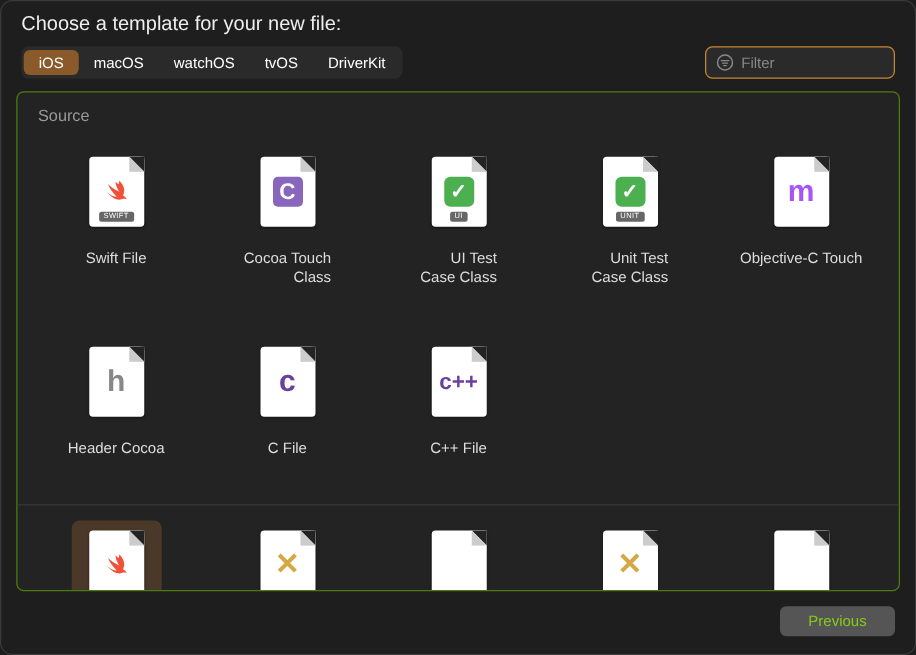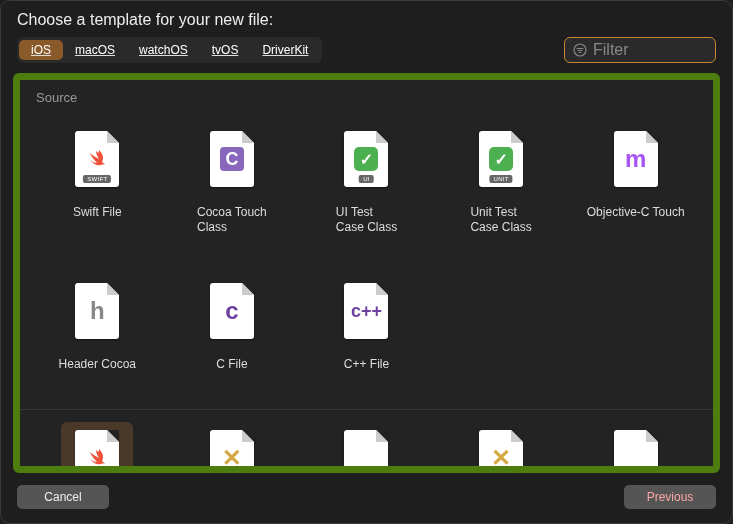--- a/index.html
+++ b/index.html
@@ -28,21 +28,20 @@
   padding: 0 16px 10px 16px;
   gap: 12px;
 }
 .tabs {
   display: flex;
   align-items: center;
   background: #2a2a2a;
   border-radius: 6px;
   padding: 2px;
   height: 26px;
-  text-decoration: underline;
 }
 .tab {
   padding: 3px 12px;
   color: #ffffff;
   font-size: 12px;
   border-radius: 5px;
   cursor: pointer;
   display: flex;
   align-items: center;
 }
@@ -64,27 +63,27 @@
 }
 .filter-icon {
   width: 14px; height: 14px;
   display: flex; align-items: center; justify-content: center;
 }
 .filter-input {
   background: transparent;
   border: none;
   outline: none;
   color: #ccc;
-  font-size: 16px;
+  font-size: 12px;
   width: 100%;
 }
 .filter-input::placeholder { color: #888; }
 .main-frame {
   margin: 0 12px;
-  border: 7px solid #4d7c0f;
+  border: 1px solid #4d7c0f;
   border-radius: 6px;
   height: 400px;
   background: #232323;
   position: relative;
   overflow: hidden;
 }
 .scroll-area {
   height: 100%;
   overflow-y: auto;
   padding-bottom: 10px;
@@ -160,21 +159,21 @@
   left: 50%;
   transform: translateX(-50%);
   background: #666;
   color: #fff;
   font-size: 6px;
   padding: 1px 4px;
   border-radius: 2px;
   letter-spacing: 0.3px;
 }
 .template-label {
-  text-align: left;
+  text-align: right;
   color: #ddd;
   font-size: 12px;
   line-height: 1.25;
   white-space: pre-line;
   min-height: 30px;
   display: flex;
   align-items: flex-start;
   justify-content: center;
   padding: 2px 6px;
   border-radius: 4px;
@@ -207,21 +206,21 @@
   cursor: pointer;
   height: 24px;
 }
 .btn-cancel {
   background: #555;
   color: #eee;
   min-width: 92px;
 }
 .btn-prev {
   background: #555;
-  color: #fca5a5;
+  color: #84cc16;
   min-width: 92px;
 }
 .btn-next {
   background: #e08619;
   color: #fff;
   min-width: 92px;
 }
 .swift-glyph { color: #f05138; }
 .h-glyph { color: #888; }
 .cobj-glyph { color: #6b3fa0; }
@@ -410,16 +409,15 @@
             </div>
           </div>
 
       </div>
     </div>
 
   </div>
 </div>
 
 <div class="footer">
-  <button class="btn btn-cancel">Cancel</button>
   <div class="spacer"></div>
   <button class="btn btn-prev">Previous</button>
 </div>
 
 </body></html>

